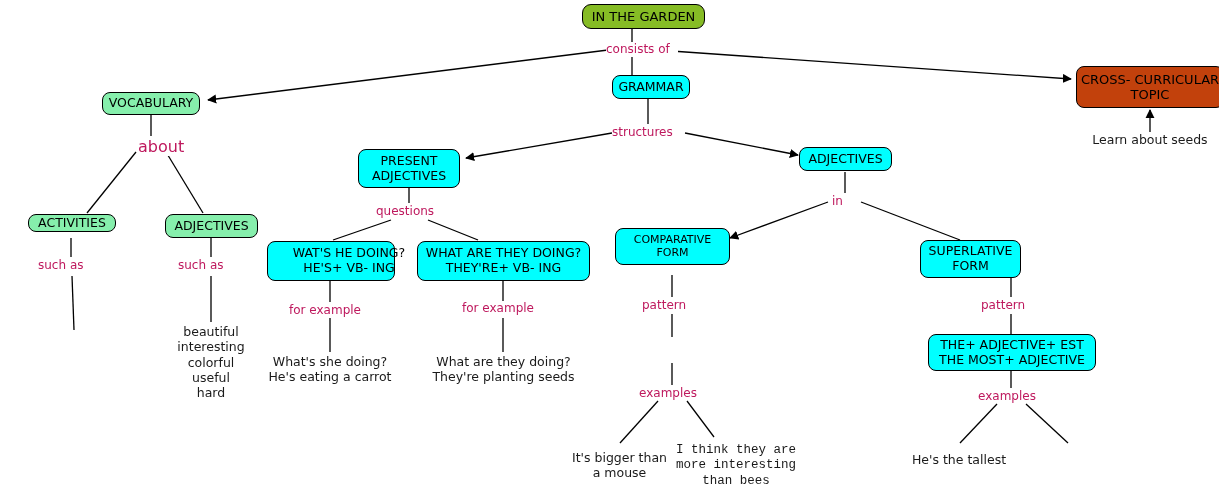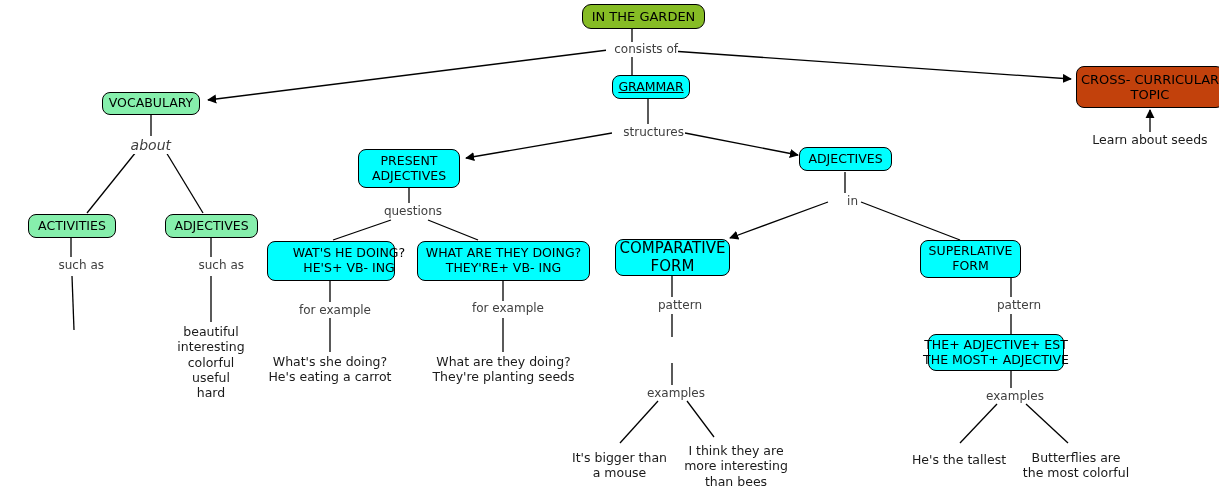--- a/index.html
+++ b/index.html
@@ -46,22 +46,22 @@
     background: #86efac;
   }
   .node.cyan {
     background: #00ffff;
   }
   .node.purple {
     background: #c2410c;
   }
   .label {
     position: absolute;
-    color: #404040;
-    text-align: right;
+    color: #be185d;
+    text-align: left;
     white-space: pre;
     line-height: 1.2;
     z-index: 2;
     background: #ffffff;
   }
   .leaf {
     position: absolute;
     color: #1a1a1a;
     text-align: center;
     white-space: pre;
@@ -149,57 +149,57 @@
       <line x1="1003" y1="370" x2="1003" y2="388"></line>
 
       <line x1="989" y1="404" x2="952" y2="443"></line>
 
       <line x1="1018" y1="404" x2="1060" y2="443"></line>
     </g>
   </svg>
 
   <div class="node root" style="left:574px; top:4px; width:123px; height:25px; font-size:13px;">IN THE GARDEN</div>
 
-  <div class="node cyan" style="left:604px; top:75px; width:78px; height:24px; font-size:12.5px;text-decoration:underline;">GRAMMAR</div>
+  <div class="node cyan" style="left:604px; top:75px; width:78px; height:24px; font-size:12.5px;">GRAMMAR</div>
 
   <div class="node purple" style="left:1068px; top:66px; width:148px; height:42px; font-size:13px;">CROSS- CURRICULAR
 TOPIC</div>
 
   <div class="node orange" style="left:94px; top:92px; width:98px; height:23px; font-size:12.5px;">VOCABULARY</div>
 
-  <div class="node orange" style="left:20px; top:214px; width:88px; height:24px; font-size:12.5px;">ACTIVITIES</div>
+  <div class="node orange" style="left:20px; top:214px; width:88px; height:18px; font-size:12.5px;">ACTIVITIES</div>
 
   <div class="node orange" style="left:157px; top:214px; width:93px; height:24px; font-size:12.5px;">ADJECTIVES</div>
 
   <div class="node cyan" style="left:350px; top:149px; width:102px; height:39px; font-size:12.5px;">PRESENT
 ADJECTIVES</div>
 
   <div class="node cyan" style="left:791px; top:147px; width:93px; height:24px; font-size:12.5px;">ADJECTIVES</div>
 
   <div class="node cyan" style="left:259px; top:241px; width:128px; height:40px; font-size:12.5px;padding-left:36px;">WAT'S HE DOING?
 HE'S+ VB- ING</div>
 
   <div class="node cyan" style="left:409px; top:241px; width:173px; height:40px; font-size:12.5px;">WHAT ARE THEY DOING?
 THEY'RE+ VB- ING</div>
 
-  <div class="node cyan" style="left:607px; top:239px; width:115px; height:37px; font-size:15px;">COMPARATIVE
+  <div class="node cyan" style="left:607px; top:228px; width:115px; height:37px; font-size:11px;">COMPARATIVE
 FORM</div>
 
   <div class="node cyan" style="left:912px; top:240px; width:101px; height:38px; font-size:12.5px;">SUPERLATIVE
 FORM</div>
 
 
-  <div class="node cyan" style="left:920px; top:334px; width:136px; height:37px; font-size:12.5px;">THE+ ADJECTIVE+ EST
+  <div class="node cyan" style="left:920px; top:334px; width:168px; height:37px; font-size:12.5px;">THE+ ADJECTIVE+ EST
 THE MOST+ ADJECTIVE</div>
 
   <div class="label" style="left:598px; top:42px; width:72px; font-size:12px;">consists of</div>
 
   <div class="label" style="left:604px; top:125px; width:72px; font-size:12px;">structures</div>
 
-  <div class="label" style="left:113px; top:137px; width:50px; font-size:14px;font-style:italic;">about</div>
+  <div class="label" style="left:130px; top:137px; width:50px; font-size:16px;">about</div>
 
   <div class="label" style="left:30px; top:258px; width:66px; font-size:12px;">such as</div>
 
   <div class="label" style="left:170px; top:258px; width:66px; font-size:12px;">such as</div>
 
   <div class="label" style="left:368px; top:204px; width:66px; font-size:12px;">questions</div>
 
   <div class="label" style="left:824px; top:194px; width:26px; font-size:12px;">in</div>
 
   <div class="label" style="left:281px; top:303px; width:82px; font-size:12px;">for example</div>
@@ -225,22 +225,20 @@
 
   <div class="leaf" style="left:254px; top:354px; width:136px; font-size:12.5px;">What's she doing?
 He's eating a carrot</div>
 
   <div class="leaf" style="left:424px; top:354px; width:143px; font-size:12.5px;">What are they doing?
 They're planting seeds</div>
 
   <div class="leaf" style="left:536px; top:450px; width:151px; font-size:12.5px;">It's bigger than
 a mouse</div>
 
-  <div class="leaf" style="left:664px; top:443px; width:128px; font-size:12.5px;">I think they are
+  <div class="leaf" style="left:664px; top:443px; width:128px; font-size:12.5px;font-family:Liberation Mono, monospace;">I think they are
 more interesting
 than bees</div>
 
   <div class="leaf" style="left:888px; top:452px; width:126px; font-size:12.5px;">He's the tallest</div>
 
-  <div class="leaf" style="left:1000px; top:450px; width:136px; font-size:12.5px;">Butterflies are
-the most colorful</div>
 
 </div>
 
 </body></html>

